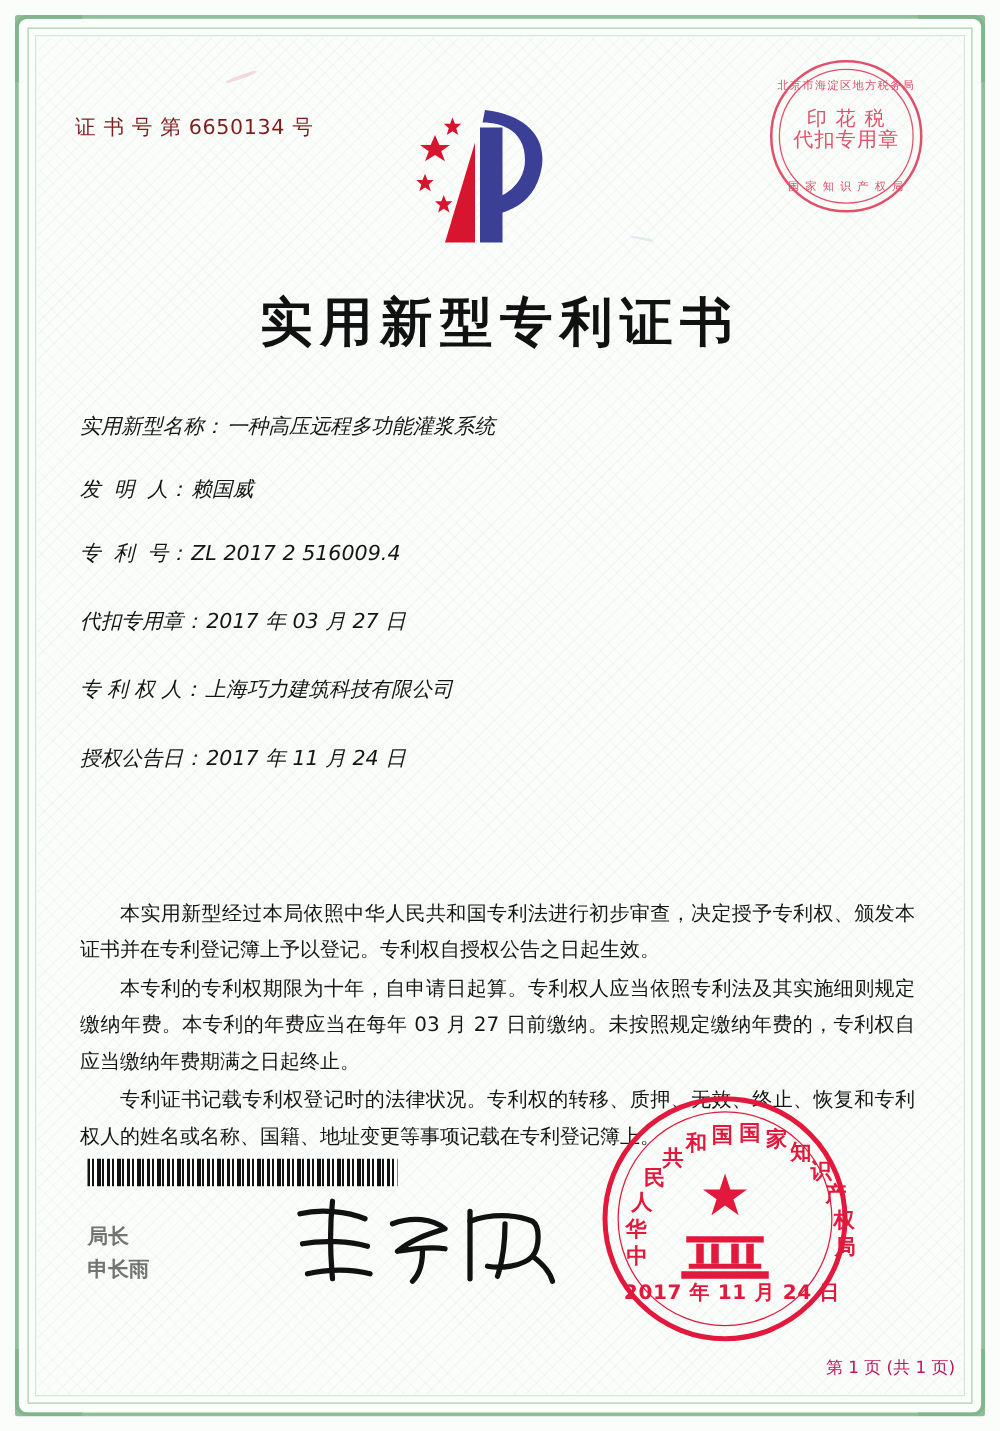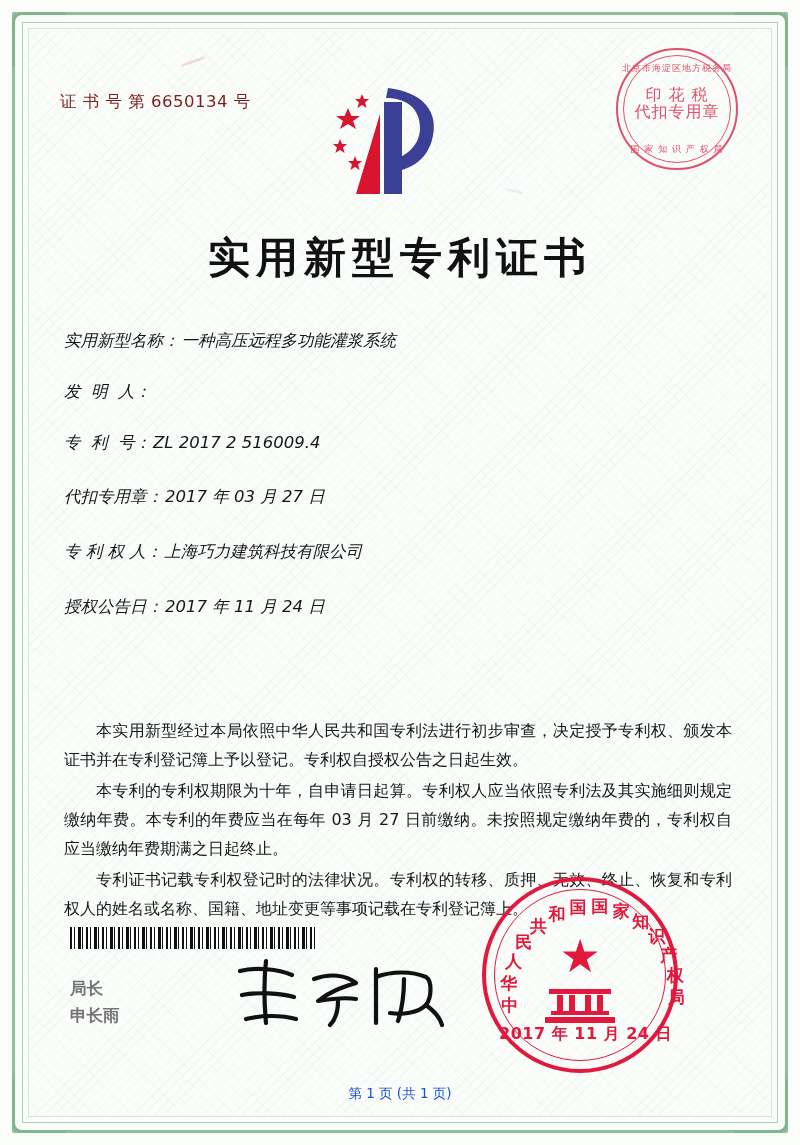--- a/index.html
+++ b/index.html
@@ -266,23 +266,23 @@
     font-weight: bold;
     letter-spacing: 0.5px;
     white-space: nowrap;
   }
 
   
   .footer {
     position: absolute;
     left: 0; right: 0;
     bottom: 8px;
-    text-align: center;
+    text-align: right;
     font-size: 13.5px;
-    color: #1d4ed8;
+    color: #be185d;
   }
 
   .fiber { position: absolute; border-radius: 40%; opacity: 0.5; }
 </style>
 </head>
 <body>
 
 <div class="cert">
 
   <div class="guilloche"></div>
@@ -327,20 +327,21 @@
 
     <div class="title">实用新型专利证书</div>
 
     <div class="fields">
       <div class="field-row">
         <span class="label">实用新型名称：</span>
         <span class="value">一种高压远程多功能灌浆系统</span>
       </div>
       <div class="field-row">
         <span class="label">发  明  人：</span>
+        <span class="value">赖国威</span>
       </div>
       <div class="field-row sp-1">
         <span class="label">专  利  号：</span>
         <span class="value">ZL 2017 2 516009.4</span>
       </div>
       <div class="field-row sp-1">
         <span class="label">代扣专用章：</span>
         <span class="value">2017 年 03 月 27 日</span>
       </div>
       <div class="field-row sp-1">

